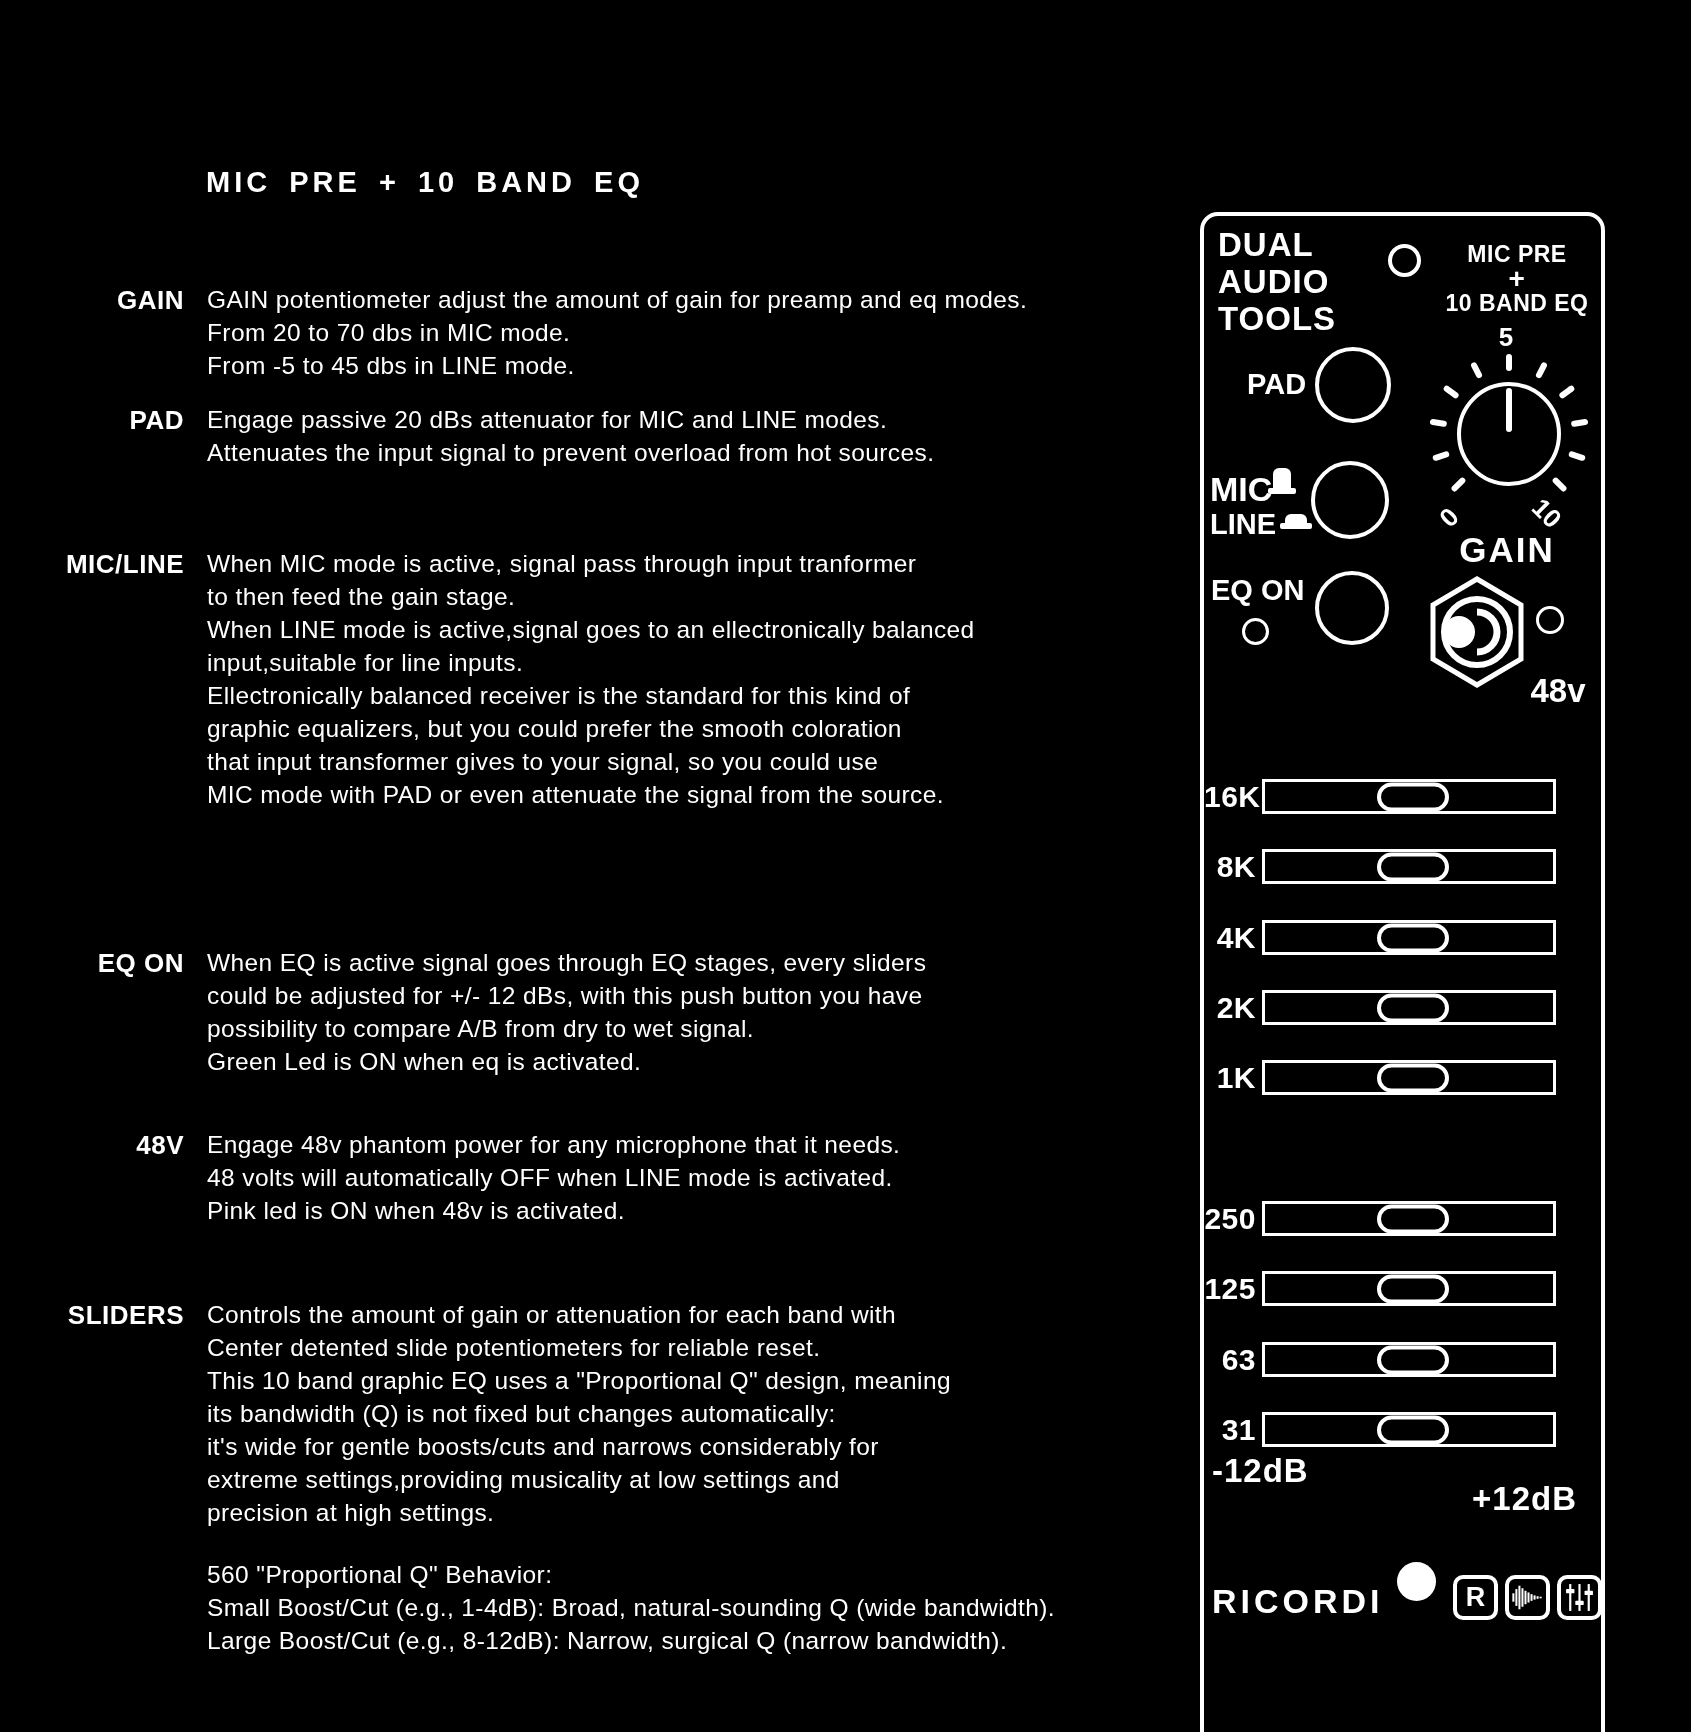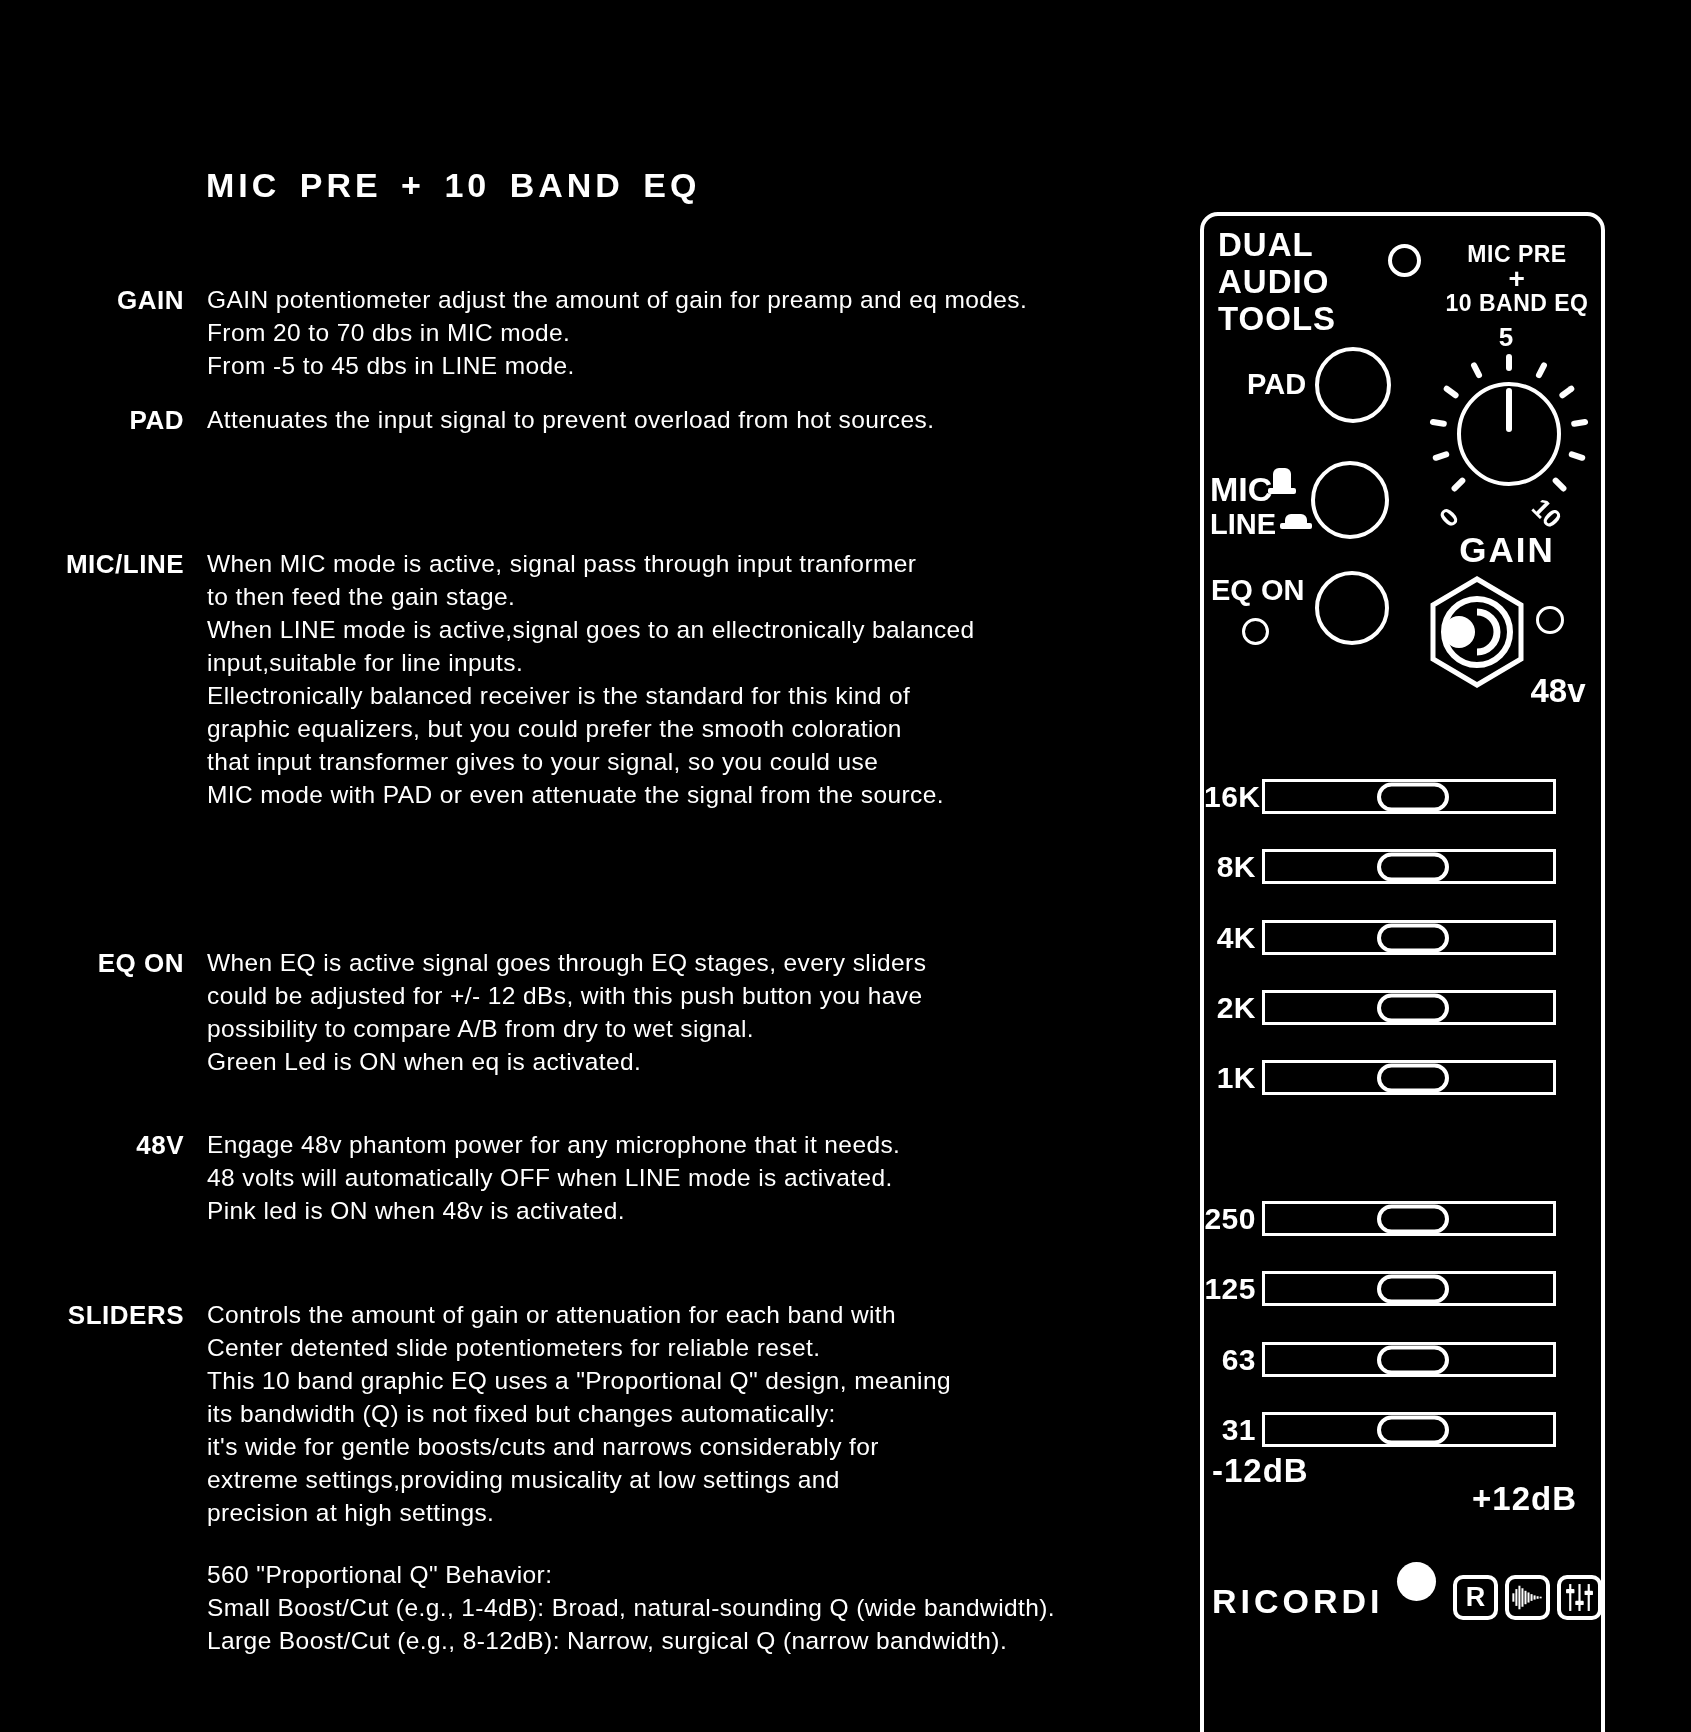--- a/index.html
+++ b/index.html
@@ -6,21 +6,21 @@
   .page{
     position:relative;width:1691px;height:1732px;background:#000000;color:#ffffff;
     font-family:"Liberation Sans","DejaVu Sans",sans-serif;overflow:hidden;
   }
   
   .title{
     position:absolute;left:202px;top:38px;font-size:66px;font-weight:800;
     letter-spacing:4px;white-space:nowrap;
   }
   .subtitle{
-    position:absolute;left:206px;top:166px;font-size:34px;font-weight:700;
+    position:absolute;left:206px;top:166px;font-size:29px;font-weight:700;
     letter-spacing:4px;word-spacing:6px;white-space:nowrap;
   }
   .section{position:absolute;left:0;width:1185px;}
   .term{
     position:absolute;left:0;top:2px;width:184px;text-align:right;
     font-size:26px;font-weight:700;letter-spacing:0.5px;white-space:nowrap;
   }
   .desc{margin-left:207px;}
   .line{
     font-size:24.5px;line-height:33px;letter-spacing:0.4px;white-space:nowrap;
@@ -113,20 +113,21 @@
     <div class="desc">
       <div class="line">GAIN potentiometer adjust the amount of gain for preamp and eq modes.</div>
       <div class="line">From 20 to 70 dbs in MIC mode.</div>
       <div class="line">From -5 to 45 dbs in LINE mode.</div>
     </div>
   </div>
 
   <div class="section" style="top:403px">
     <div class="term">PAD</div>
     <div class="desc">
+      <div class="line">Engage passive 20 dBs attenuator for MIC and LINE modes.</div>
       <div class="line">Attenuates the input signal to prevent overload from hot sources.</div>
     </div>
   </div>
 
   <div class="section" style="top:547px">
     <div class="term">MIC/LINE</div>
     <div class="desc">
       <div class="line">When MIC mode is active, signal pass through input tranformer</div>
       <div class="line">to then feed the gain stage.</div>
       <div class="line">When LINE mode is active,signal goes to an ellectronically balanced</div>

